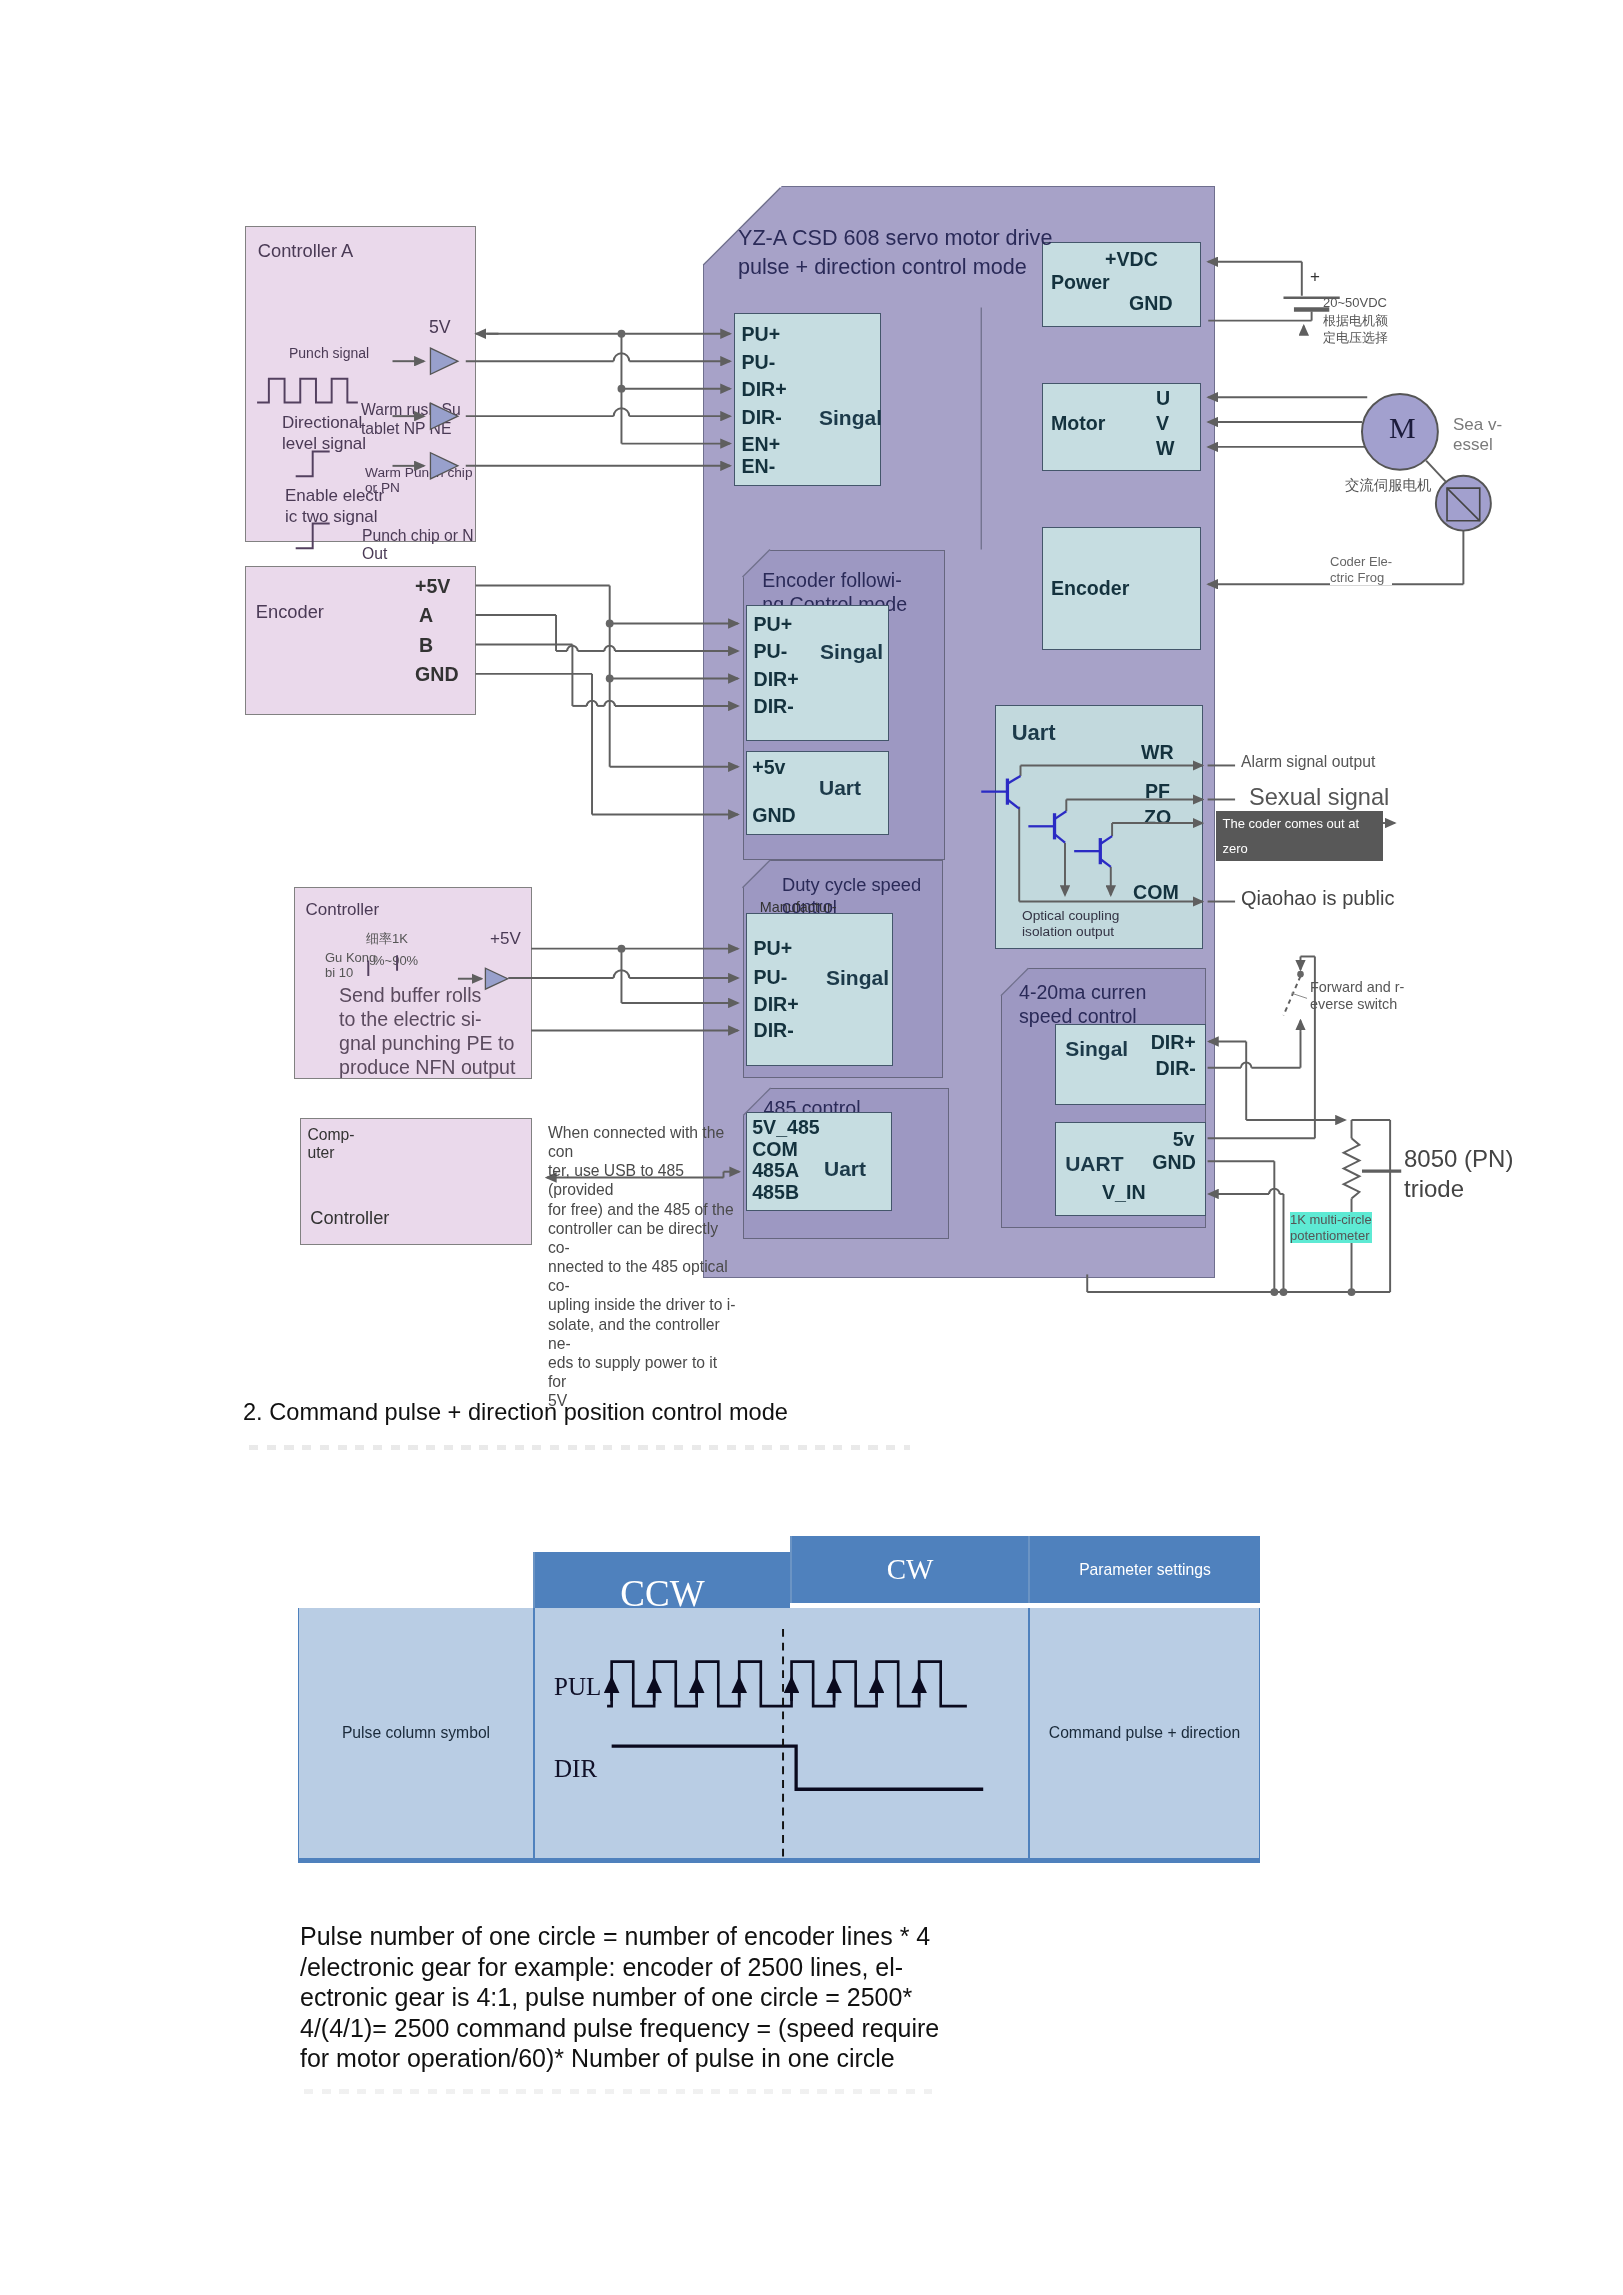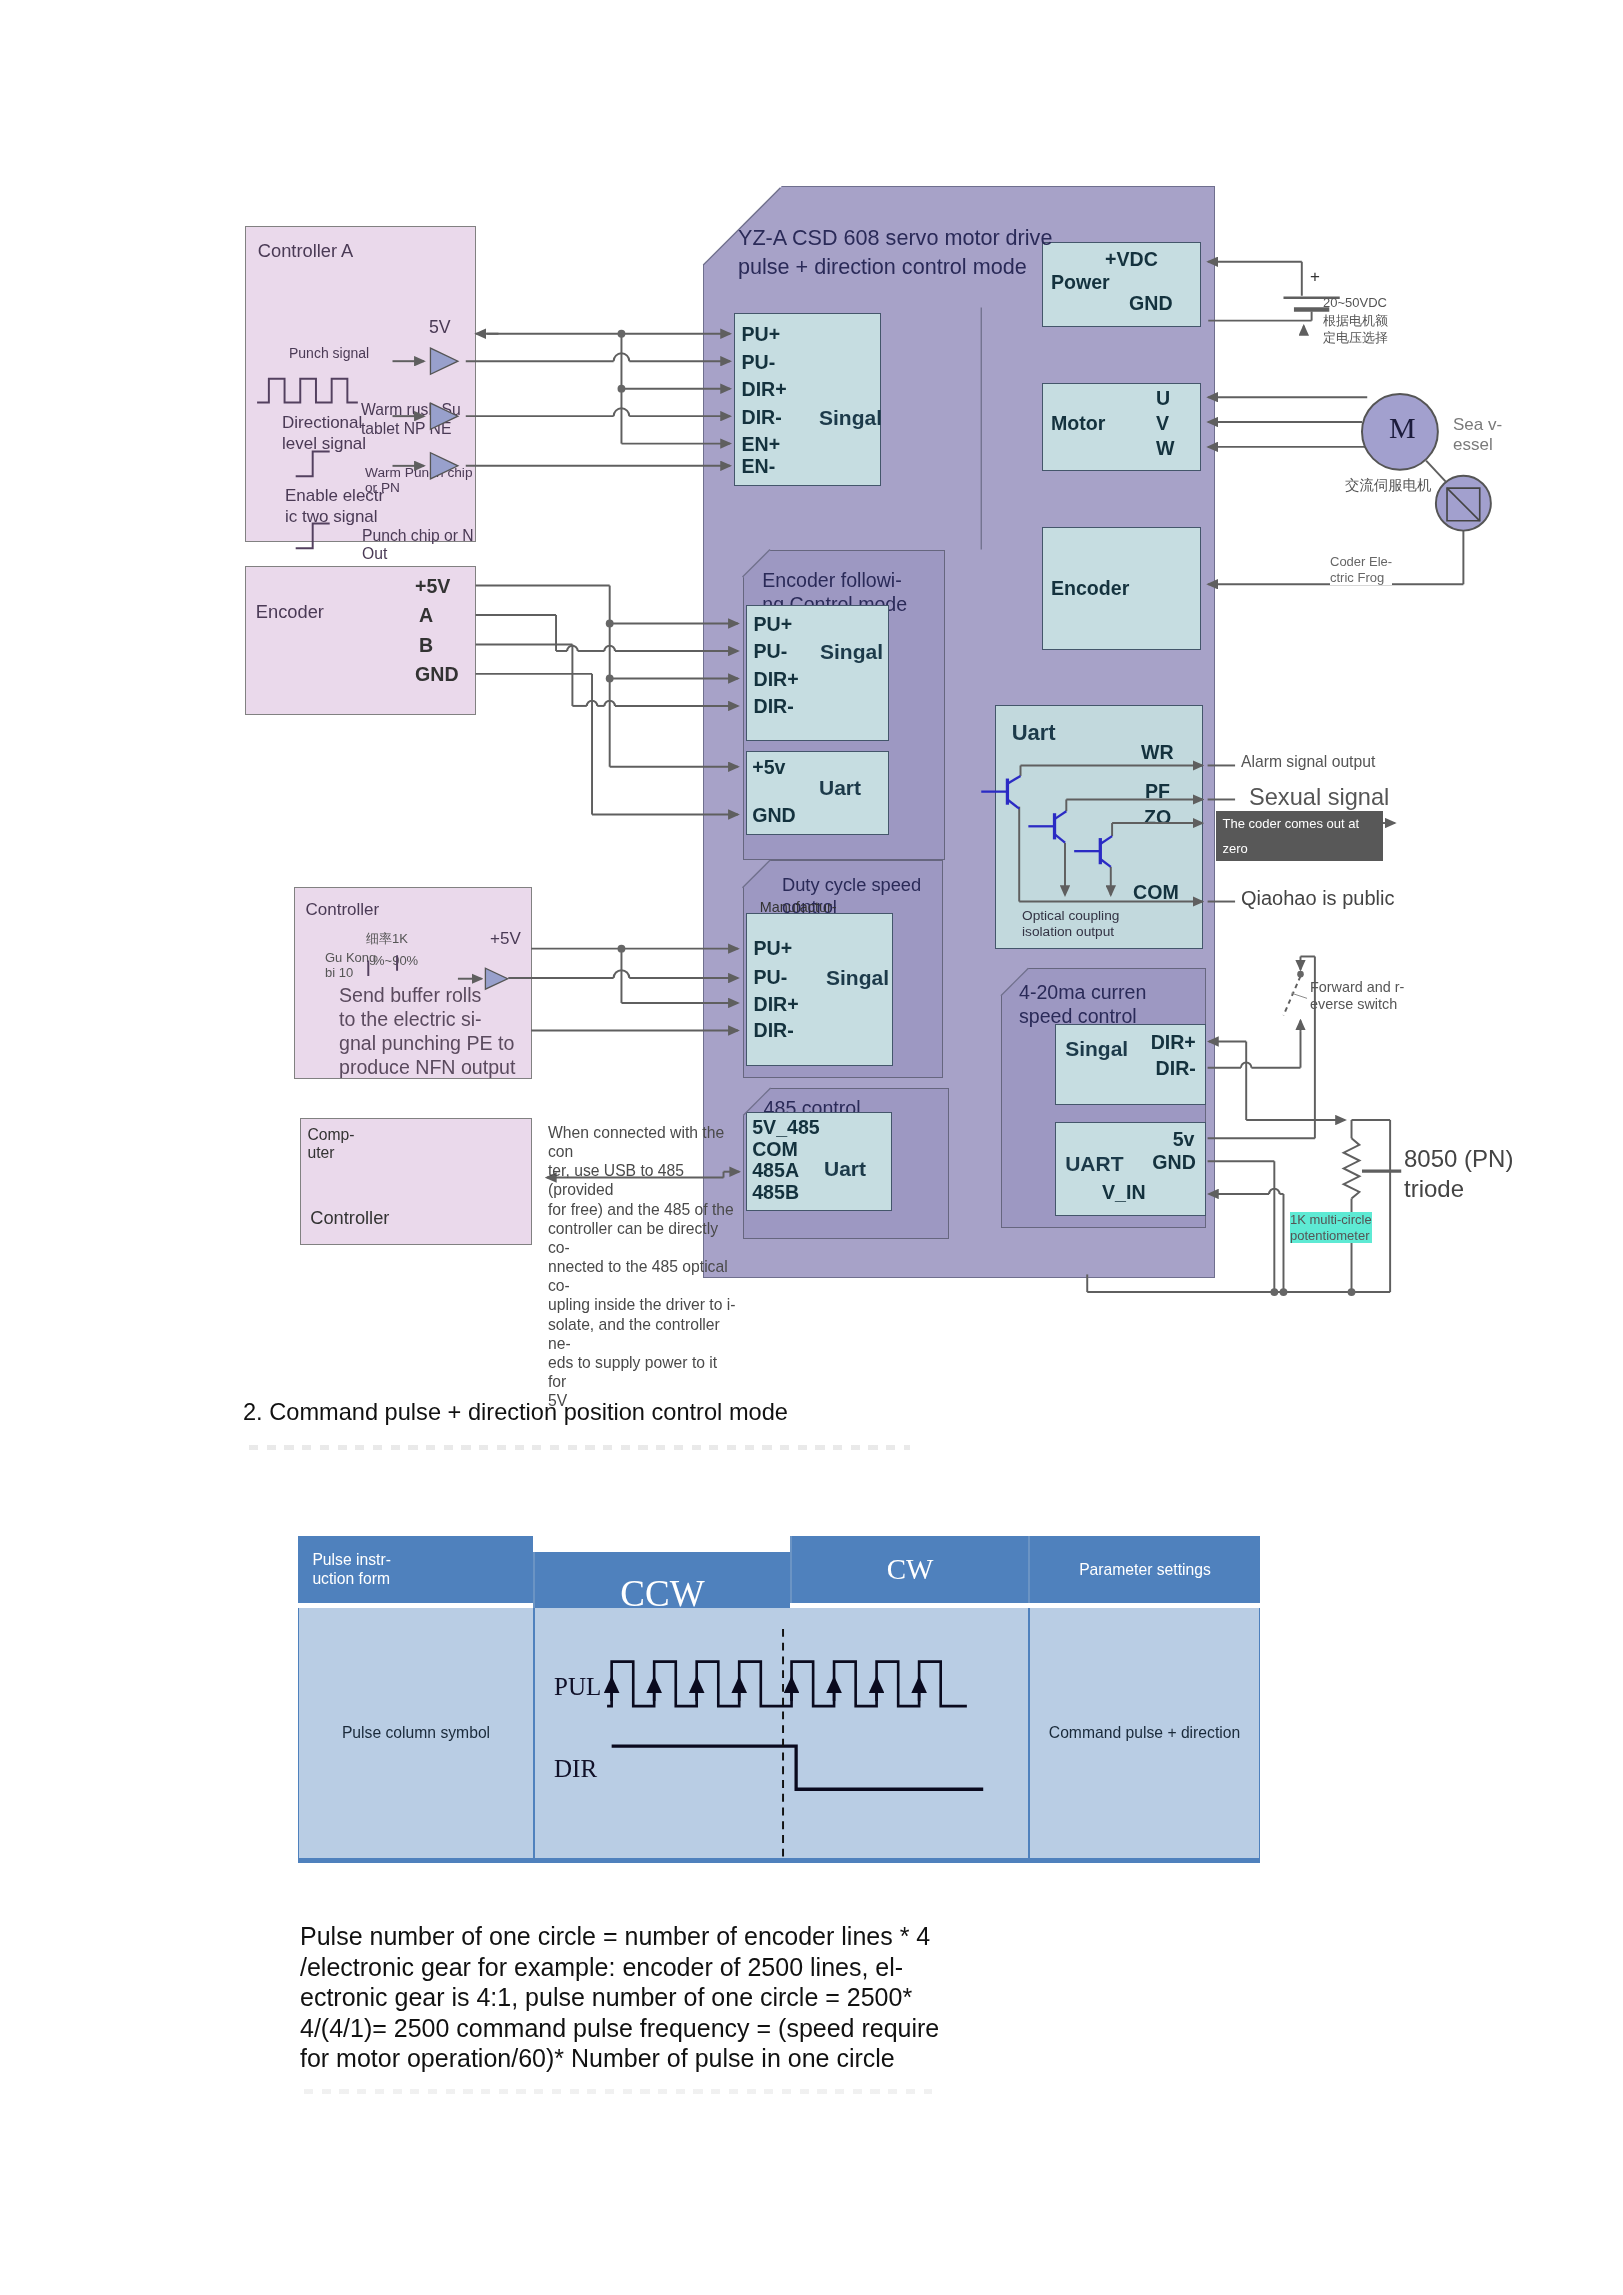--- a/index.html
+++ b/index.html
@@ -398,22 +398,20 @@
   <div class="rlbl ml" style="left:1310px;top:979px;font-size:14.4px;line-height:1.2;">Forward and r-
 everse switch</div>
   <div class="rlbl ml" style="left:1404px;top:1144px;font-size:24px;color:#444;line-height:1.25;background:#fff;">8050 (PN)
 triode</div>
   <div class="rlbl ml" style="left:1290px;top:1212px;font-size:13px;line-height:1.2;background:#5eead4;">1K multi-circle
 potentiometer</div>
 
   <div class="abs layer3" style="left:243px;top:1399px;font-size:23.6px;color:#111;">2. Command pulse + direction position control mode</div>
   <div class="fade" style="left:249px;top:1445px;width:661px;height:5.2px;"></div>
 
-  <div class="th ml" style="left:298px;top:1536px;width:235px;height:67px;font-size:15.7px;line-height:1.2;border-left:none;display:flex;align-items:center;padding-left:14.4px;box-sizing:border-box;">Pulse instr-
-uction form</div>
   <div class="th serif" style="left:533px;top:1552px;width:257px;height:83px;font-size:37px;display:flex;align-items:center;justify-content:center;box-sizing:border-box;">CCW</div>
   <div class="th serif" style="left:790px;top:1536px;width:238px;height:67px;font-size:29px;display:flex;align-items:center;justify-content:center;box-sizing:border-box;">CW</div>
   <div class="th" style="left:1028px;top:1536px;width:232px;height:67px;font-size:15.7px;display:flex;align-items:center;justify-content:center;box-sizing:border-box;">Parameter settings</div>
 
   <div class="tb" style="left:298px;top:1608px;width:235px;height:255px;border-left:1.3px solid #4f81bd;border-bottom:5.2px solid #4f81bd;display:flex;align-items:center;justify-content:center;font-size:15.7px;color:#1a2a3a;box-sizing:border-box;">Pulse column symbol</div>
   <div class="tb" style="left:533px;top:1608px;width:495px;height:255px;border-left:2px solid #4f81bd;border-bottom:5.2px solid #4f81bd;box-sizing:border-box;"></div>
   <div class="tb" style="left:1028px;top:1608px;width:232px;height:255px;border-left:2px solid #4f81bd;border-right:1.3px solid #4f81bd;border-bottom:5.2px solid #4f81bd;display:flex;align-items:center;justify-content:center;font-size:15.7px;color:#1a2a3a;box-sizing:border-box;">Command pulse + direction</div>
   <div class="abs layer3 serif" style="left:554px;top:1673px;font-size:25px;color:#101028;">PUL</div>
   <div class="abs layer3 serif" style="left:554px;top:1755px;font-size:25px;color:#101028;">DIR</div>
 

